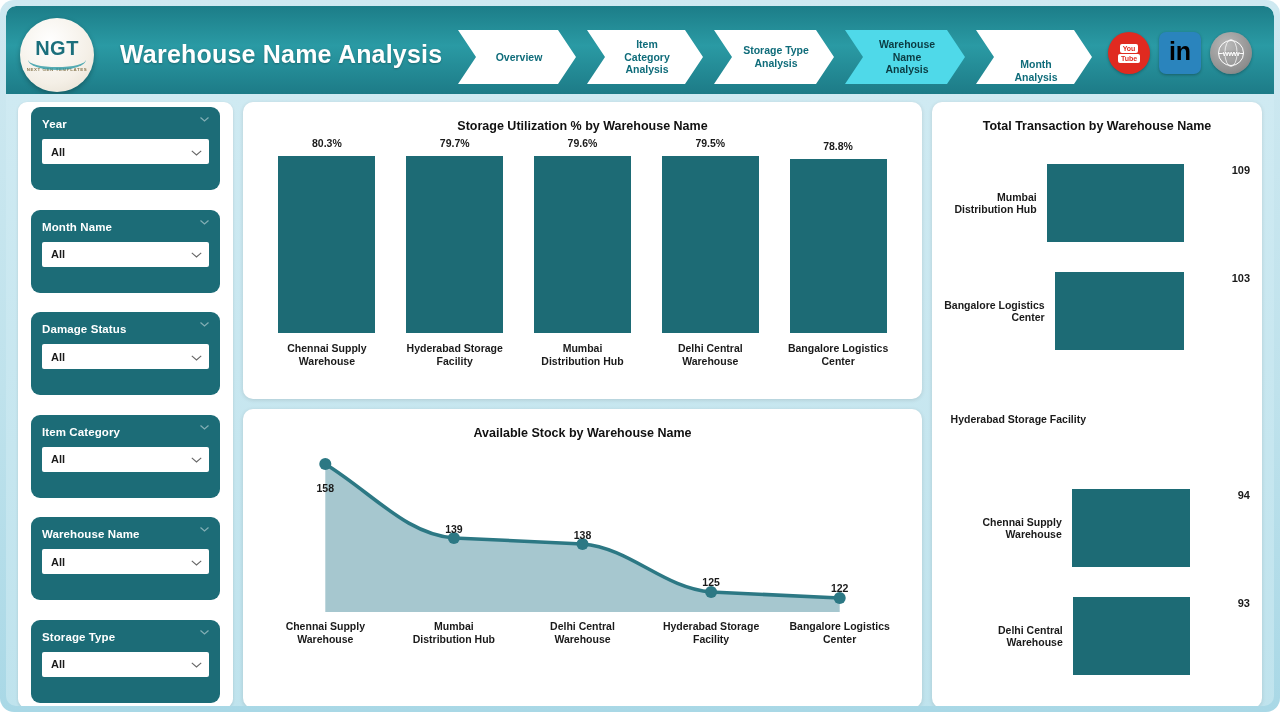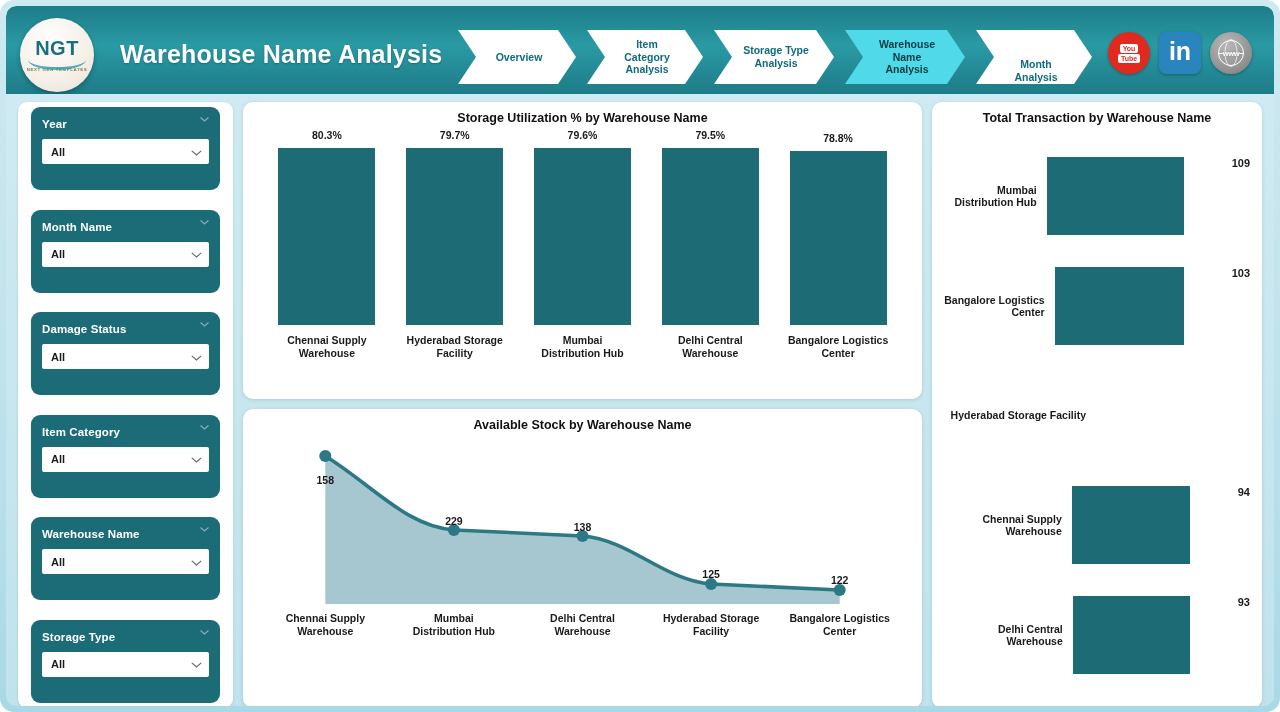--- a/index.html
+++ b/index.html
@@ -158,21 +158,21 @@
   .soc-yt .yt-b {
     background: #fff; color: #e02a20;
     font-size: 7px; font-weight: bold;
     line-height: 9px; padding: 0 3px;
     border-radius: 2px;
   }
   .soc-li {
     border-radius: 7px;
     background: #2a84bd;
     box-shadow: 0 1px 3px rgba(0,0,0,.3);
-    color: #ffffff;
+    color: #000000;
     font-size: 25px; font-weight: bold;
     line-height: 1;
     padding-bottom: 3px;
   }
   .soc-www {
     border-radius: 50%;
     background: radial-gradient(circle at 40% 32%, #b9b9b9 0%, #8e8e8e 70%, #6f6f6f 100%);
     box-shadow: 0 1px 3px rgba(0,0,0,.3);
     position: relative;
     color: #fff;
@@ -270,21 +270,21 @@
     background: #ffffff;
     border-radius: 10px;
     box-shadow: 0 1px 4px rgba(0,0,0,.12);
     position: relative;
   }
   .panel-title {
     text-align: center;
     font-size: 12.5px;
     font-weight: bold;
     color: #111111;
-    padding-top: 9px;
+    padding-top: 17px;
   }
 
   .panel-bars { height: 297px; }
   .panel-area { flex: 1; }
 
   
   .vbar-plot {
     position: relative;
     height: 232px;
     margin: 4px 20px 0 20px;
@@ -612,21 +612,21 @@
             <path d="M 64 22 C 112 52, 144 92, 192 96 L 320 102 C 368 106, 400 146, 448 150 L 576 156 L 576 170 L 64 170 Z" fill="#a6c7cf"></path>
             <path d="M 64 22 C 112 52, 144 92, 192 96 L 320 102 C 368 106, 400 146, 448 150 L 576 156" fill="none" stroke="#2c7884" stroke-width="3.5" stroke-linecap="round"></path>
             <circle cx="64" cy="22" r="6" fill="#2c7884"></circle>
             <circle cx="192" cy="96" r="6" fill="#2c7884"></circle>
             <circle cx="320" cy="102" r="6" fill="#2c7884"></circle>
             <circle cx="448" cy="150" r="6" fill="#2c7884"></circle>
             <circle cx="576" cy="156" r="6" fill="#2c7884"></circle>
           </svg>
 
           <span class="pt-label" style="left:10%;  top:40px">158</span>
-          <span class="pt-label" style="left:30%;  top:81px">229</span>
+          <span class="pt-label" style="left:30%;  top:81px">139</span>
           <span class="pt-label" style="left:50%;  top:87px">138</span>
           <span class="pt-label" style="left:70%;  top:134px">125</span>
           <span class="pt-label" style="left:90%;  top:140px">122</span>
 
           <div class="area-labels">
             <span class="area-cat">Chennai Supply
 Warehouse</span>
             <span class="area-cat">Mumbai
 Distribution Hub</span>
             <span class="area-cat">Delhi Central

